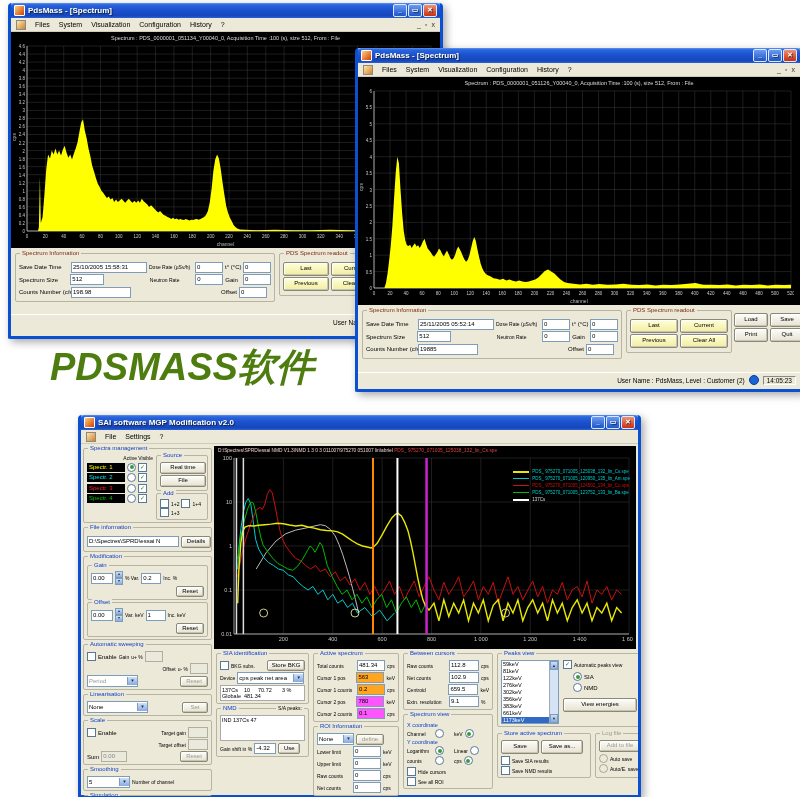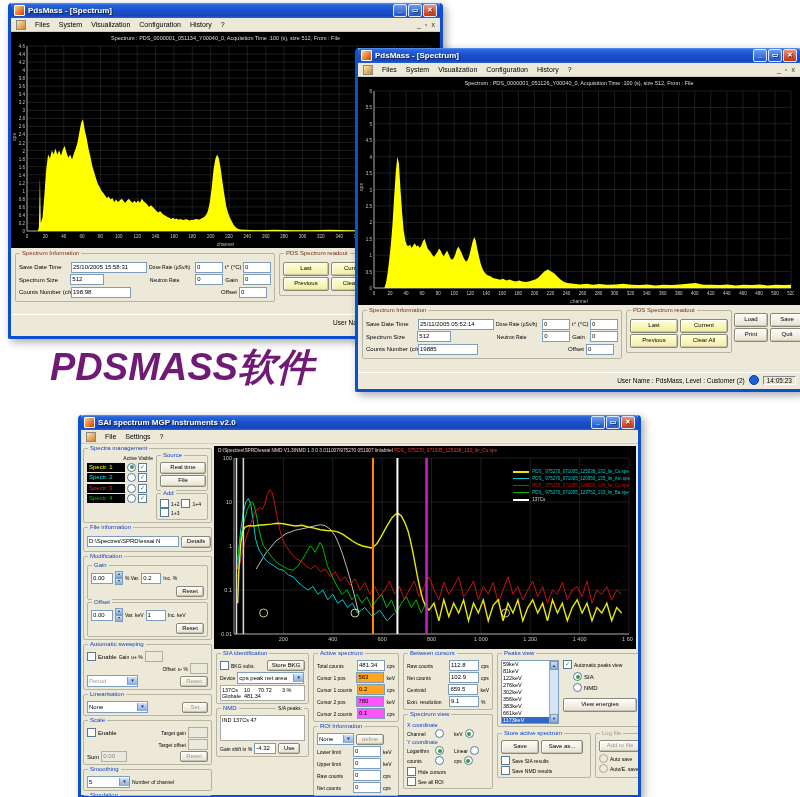--- a/index.html
+++ b/index.html
@@ -46,21 +46,21 @@
           font-size:4.5px;text-align:center;line-height:8px;border-left:1px solid #7f9db9;}
   .ud{width:8px;display:flex;flex-direction:column;flex:none;}
   .ud i{height:5px;font-size:3.5px;line-height:4.5px;text-align:center;font-style:normal;
         background:linear-gradient(#cfe0f8,#88aae0);border:1px solid #7f9db9;color:#134;}
   .sbar{display:flex;align-items:center;gap:4px;font-size:6.5px;padding:1px 4px;border-top:1px solid #fff;height:12px;}
   .bdot{width:8px;height:8px;border-radius:50%;background:#1b62d5;border:1px solid #0a3a99;flex:none;}
   .sunk{border:1px solid;border-color:#888 #fff #fff #888;padding:0 3px;}
   .info{display:flex;align-items:flex-start;padding:1px 2px;}
   .hl1{background:#ffa520;}
   .hl2{background:#ff55ff;}
-  .caption{position:absolute;left:50px;top:342px;font-size:38px;font-weight:bold;font-style:italic;color:#701a75;
+  .caption{position:absolute;left:50px;top:342px;font-size:38px;font-weight:bold;font-style:italic;color:#4d7c0f;
            letter-spacing:0px;white-space:nowrap;z-index:0;}
   .pkitem{font-size:5.5px;padding:0 1px;height:7px;line-height:7px;color:#000;white-space:nowrap;overflow:hidden;}
   .pkitem.sel{background:#316ac5;color:#fff;}
   .vsb{width:8px;background:#d6e3f5;border-left:1px solid #9ab;display:flex;flex-direction:column;justify-content:space-between;}
   .vsb i{height:7px;font-size:4px;line-height:7px;text-align:center;font-style:normal;background:linear-gradient(#cfe0f8,#88aae0);border:1px solid #7f9db9;color:#134;}
   .slab{background:#000;font-size:6px;height:9px;line-height:9px;padding:0 2px;width:34px;flex:none;}
   .sublab{font-size:5.5px;color:#1141c8;margin:1px 0;}
   .lgrow{display:flex;align-items:center;gap:3px;height:7px;}
   .lgsw{flex:none;}
   .lgtx{font-size:4.5px;white-space:nowrap;}
@@ -426,21 +426,21 @@
   </div>
 </div>
 
 <div class="caption">
   <span>PDSMASS</span><span>软件</span>
 </div>
 
 <div class="win sai" id="win3" style="left:78px;top:415px;width:557px;height:380px;z-index:3;">
   <div class="tbar">
     <span class="appico"></span>
-    <span>SAI spectrum MGP Instruments v2.0</span>
+    <span>SAI software MGP Modification v2.0</span>
     <span class="tbtns">
       <span class="tbtn">_</span>
       <span class="tbtn">▭</span>
       <span class="tbtn cl">✕</span>
     </span>
   </div>
   <div class="mbar">
     <span class="mico"></span>
     <span>File</span>
     <span>Settings</span>

